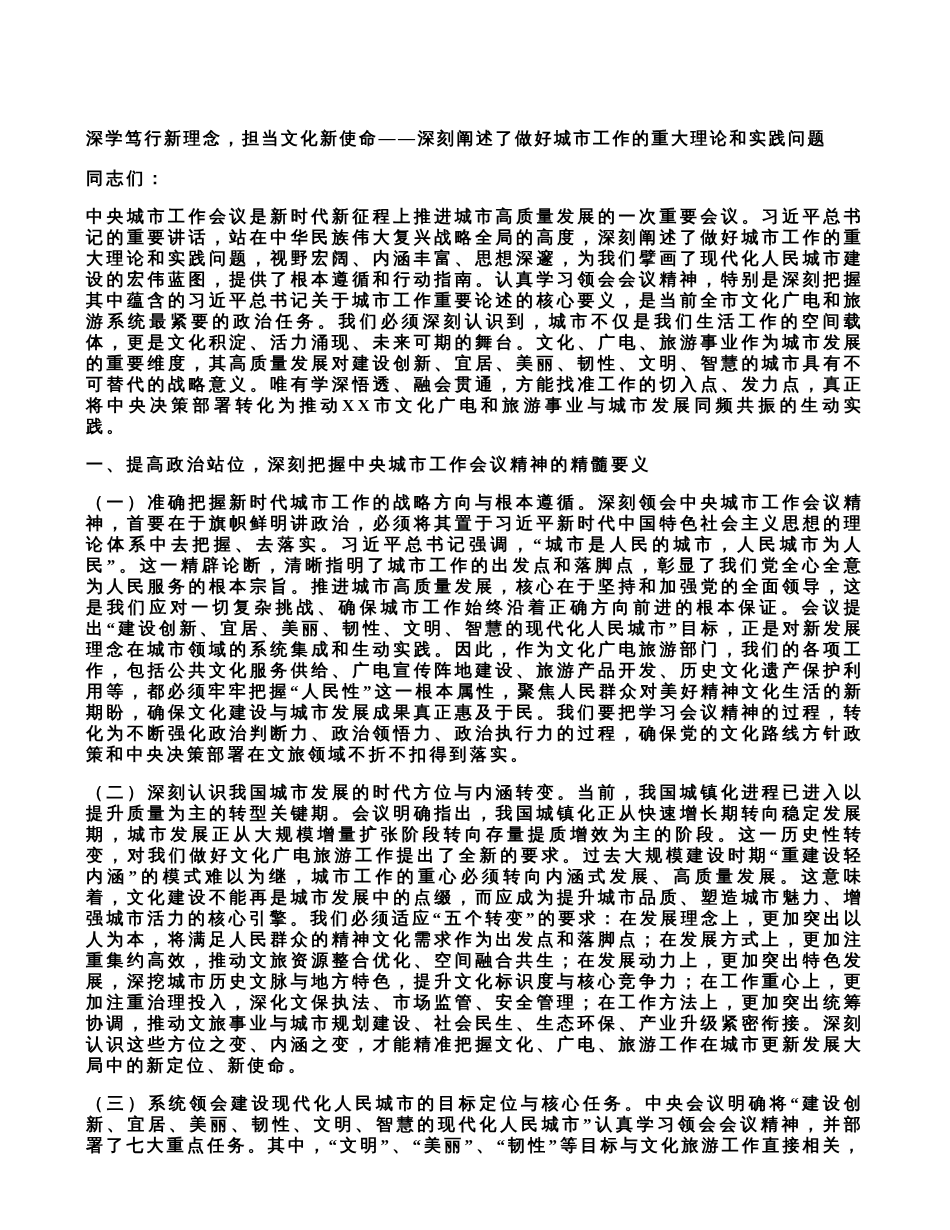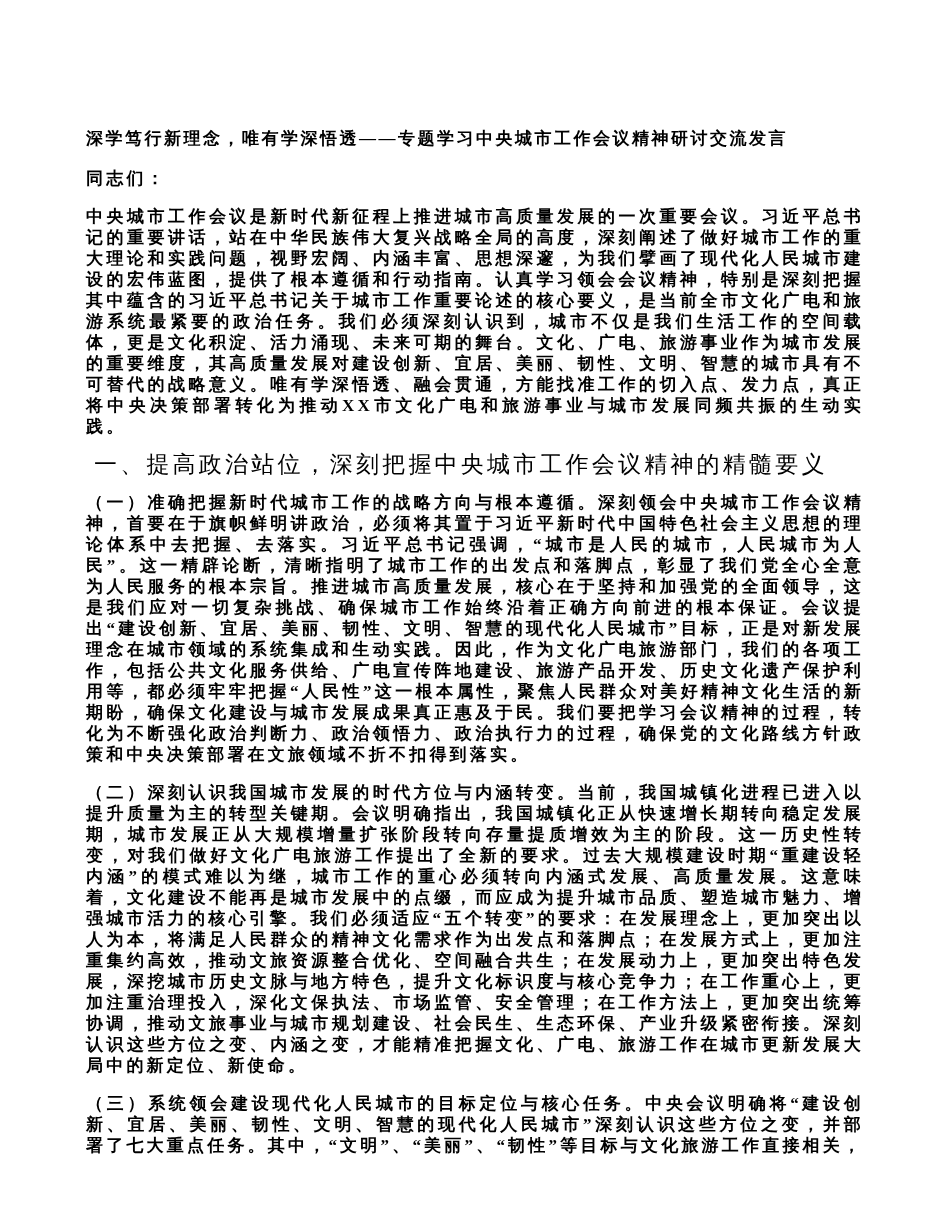--- a/index.html
+++ b/index.html
@@ -34,41 +34,41 @@
     font-weight: bold;
     line-height: 21px;
     letter-spacing: 3.2px;
     text-align: justify;
     margin: 0 0 17px 0;
   }
   .salutation {
     text-align: left;
   }
   .section-heading {
-    font-size: 23px;
-    font-weight: normal;
+    font-size: 17px;
+    font-weight: bold;
     line-height: 21px;
     letter-spacing: 3.2px;
-    margin: 0 0 17px 8px;
+    margin: 0 0 17px 0;
     text-align: left;
   }
   .last-para {
     margin-bottom: 0;
   }
 </style>
 </head>
 <body>
 
 <div class="page">
-  <h1 class="doc-title">深学笃行新理念，唯有学深悟透——专题学习中央城市工作会议精神研讨交流发言</h1>
+  <h1 class="doc-title">深学笃行新理念，担当文化新使命——深刻阐述了做好城市工作的重大理论和实践问题</h1>
 
   <p class="para salutation">同志们：</p>
 
   <p class="para">中央城市工作会议是新时代新征程上推进城市高质量发展的一次重要会议。习近平总书记的重要讲话，站在中华民族伟大复兴战略全局的高度，深刻阐述了做好城市工作的重大理论和实践问题，视野宏阔、内涵丰富、思想深邃，为我们擘画了现代化人民城市建设的宏伟蓝图，提供了根本遵循和行动指南。认真学习领会会议精神，特别是深刻把握其中蕴含的习近平总书记关于城市工作重要论述的核心要义，是当前全市文化广电和旅游系统最紧要的政治任务。我们必须深刻认识到，城市不仅是我们生活工作的空间载体，更是文化积淀、活力涌现、未来可期的舞台。文化、广电、旅游事业作为城市发展的重要维度，其高质量发展对建设创新、宜居、美丽、韧性、文明、智慧的城市具有不可替代的战略意义。唯有学深悟透、融会贯通，方能找准工作的切入点、发力点，真正将中央决策部署转化为推动XX市文化广电和旅游事业与城市发展同频共振的生动实践。</p>
 
   <h2 class="section-heading">一、提高政治站位，深刻把握中央城市工作会议精神的精髓要义</h2>
 
   <p class="para">（一）准确把握新时代城市工作的战略方向与根本遵循。深刻领会中央城市工作会议精神，首要在于旗帜鲜明讲政治，必须将其置于习近平新时代中国特色社会主义思想的理论体系中去把握、去落实。习近平总书记强调，“城市是人民的城市，人民城市为人民”。这一精辟论断，清晰指明了城市工作的出发点和落脚点，彰显了我们党全心全意为人民服务的根本宗旨。推进城市高质量发展，核心在于坚持和加强党的全面领导，这是我们应对一切复杂挑战、确保城市工作始终沿着正确方向前进的根本保证。会议提出“建设创新、宜居、美丽、韧性、文明、智慧的现代化人民城市”目标，正是对新发展理念在城市领域的系统集成和生动实践。因此，作为文化广电旅游部门，我们的各项工作，包括公共文化服务供给、广电宣传阵地建设、旅游产品开发、历史文化遗产保护利用等，都必须牢牢把握“人民性”这一根本属性，聚焦人民群众对美好精神文化生活的新期盼，确保文化建设与城市发展成果真正惠及于民。我们要把学习会议精神的过程，转化为不断强化政治判断力、政治领悟力、政治执行力的过程，确保党的文化路线方针政策和中央决策部署在文旅领域不折不扣得到落实。</p>
 
   <p class="para">（二）深刻认识我国城市发展的时代方位与内涵转变。当前，我国城镇化进程已进入以提升质量为主的转型关键期。会议明确指出，我国城镇化正从快速增长期转向稳定发展期，城市发展正从大规模增量扩张阶段转向存量提质增效为主的阶段。这一历史性转变，对我们做好文化广电旅游工作提出了全新的要求。过去大规模建设时期“重建设轻内涵”的模式难以为继，城市工作的重心必须转向内涵式发展、高质量发展。这意味着，文化建设不能再是城市发展中的点缀，而应成为提升城市品质、塑造城市魅力、增强城市活力的核心引擎。我们必须适应“五个转变”的要求：在发展理念上，更加突出以人为本，将满足人民群众的精神文化需求作为出发点和落脚点；在发展方式上，更加注重集约高效，推动文旅资源整合优化、空间融合共生；在发展动力上，更加突出特色发展，深挖城市历史文脉与地方特色，提升文化标识度与核心竞争力；在工作重心上，更加注重治理投入，深化文保执法、市场监管、安全管理；在工作方法上，更加突出统筹协调，推动文旅事业与城市规划建设、社会民生、生态环保、产业升级紧密衔接。深刻认识这些方位之变、内涵之变，才能精准把握文化、广电、旅游工作在城市更新发展大局中的新定位、新使命。</p>
 
-  <p class="para last-para">（三）系统领会建设现代化人民城市的目标定位与核心任务。中央会议明确将“建设创新、宜居、美丽、韧性、文明、智慧的现代化人民城市”深刻认识这些方位之变，并部署了七大重点任务。其中，“文明”、“美丽”、“韧性”等目标与文化旅游工作直接相关，</p>
+  <p class="para last-para">（三）系统领会建设现代化人民城市的目标定位与核心任务。中央会议明确将“建设创新、宜居、美丽、韧性、文明、智慧的现代化人民城市”认真学习领会会议精神，并部署了七大重点任务。其中，“文明”、“美丽”、“韧性”等目标与文化旅游工作直接相关，</p>
 </div>
 
 </body></html>

